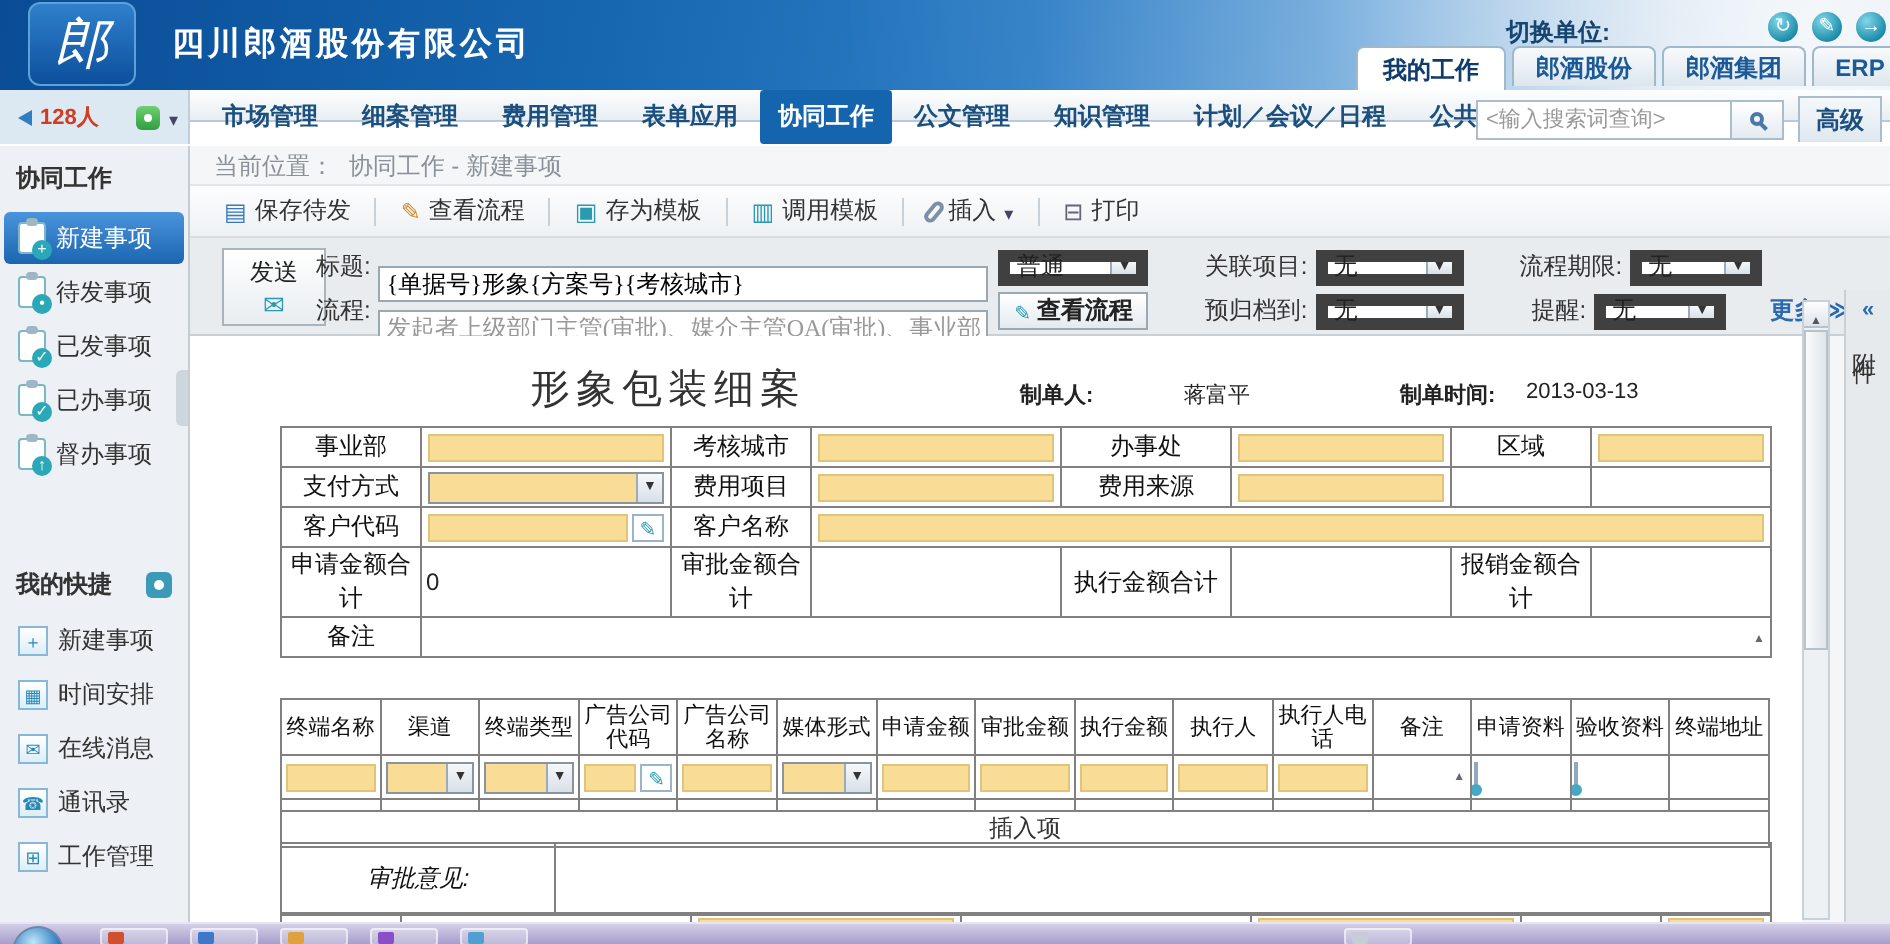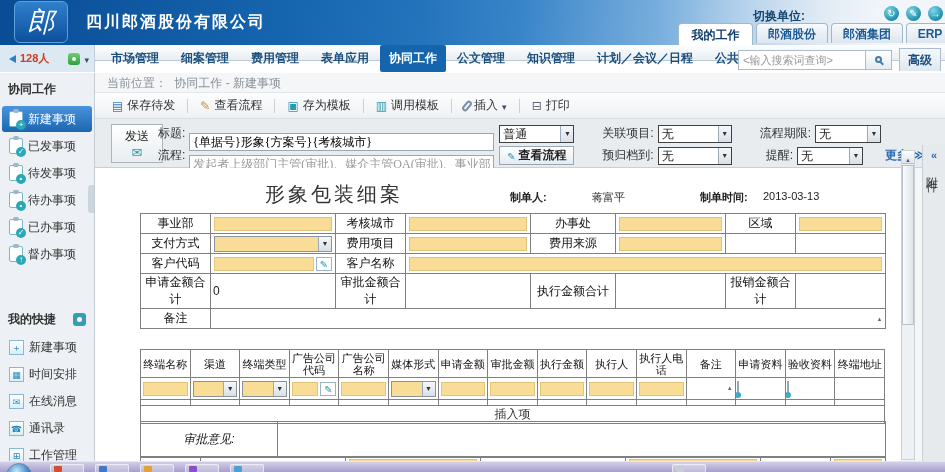--- a/index.html
+++ b/index.html
@@ -89,21 +89,21 @@
   
   .formhead { height:49px; background:#e8ecef; border-bottom:1px solid #c8d0d6; position:relative; }
   .send-btn { position:absolute; left:16px; top:5px; width:52px; height:39px; text-align:center;
     background:linear-gradient(#fff,#e8edf0); border:1px solid #aab4bc; padding-top:3px; }
   .env-icon::after { content:"✉"; color:#2a9ab0; font-size:13px; }
   .fh-row { position:absolute; left:63px; display:flex; align-items:center; height:19px; }
   .fh-lab { color:#333; margin-right:4px; white-space:nowrap; }
   .fh-title, .fh-flow { width:305px; height:18px; border:1px solid #9aa8b4; font-size:12px; padding:0 3px;
     font-family:Liberation Serif, serif;margin-top:17px; }
   .fh-flow { color:#999; }
-  .sel { display:flex; align-items:flex-start; height:18px; background:#fff; border:1px solid #404040; }
+  .sel { display:flex; align-items:center; height:18px; background:#fff; border:6px solid #404040; }
   .sel .txt { flex:1; padding-left:3px; white-space:nowrap; overflow:hidden; }
   .w75{width:75px} .w74{width:74px} .w66{width:66px}
   .ml28{margin-left:28px} .ml42{margin-left:34px}
   .view-flow { width:75px; height:19px; margin-left:5px; background:linear-gradient(#fff,#e4ebf0); border:1px solid #9aa8b4;
     display:flex; align-items:center; justify-content:center; gap:3px; font-weight:bold; color:#222; }
   .pencil::after { content:"✎"; font-size:10px; color:#2a9ab0; }
   .more-link { margin-left:22px; color:#2a6ab0; font-weight:bold; white-space:nowrap; }
 
   
   .doc { position:absolute; left:0; top:95px; width:806px; height:304px; background:#fff; overflow:hidden; }
@@ -224,35 +224,29 @@
   <div class="side-title">协同工作</div>
 
   <div class="side-item active">
     <span class="clip">
         <span class="badge b-plus"></span>
       </span>
     <span>新建事项</span>
   </div>
   <div class="side-item">
     <span class="clip">
+        <span class="badge b-dot"></span>
+      </span>
+    <span>待发事项</span>
+  </div>
+  <div class="side-item">
+    <span class="clip">
         <span class="badge b-check"></span>
       </span>
     <span>已发事项</span>
-  </div>
-  <div class="side-item">
-    <span class="clip">
-        <span class="badge b-dot"></span>
-      </span>
-    <span>待发事项</span>
-  </div>
-  <div class="side-item">
-    <span class="clip">
-        <span class="badge b-dot"></span>
-      </span>
-    <span>待办事项</span>
   </div>
   <div class="side-item">
     <span class="clip">
         <span class="badge b-check"></span>
       </span>
     <span>已办事项</span>
   </div>
   <div class="side-item">
     <span class="clip">
         <span class="badge b-up"></span>

